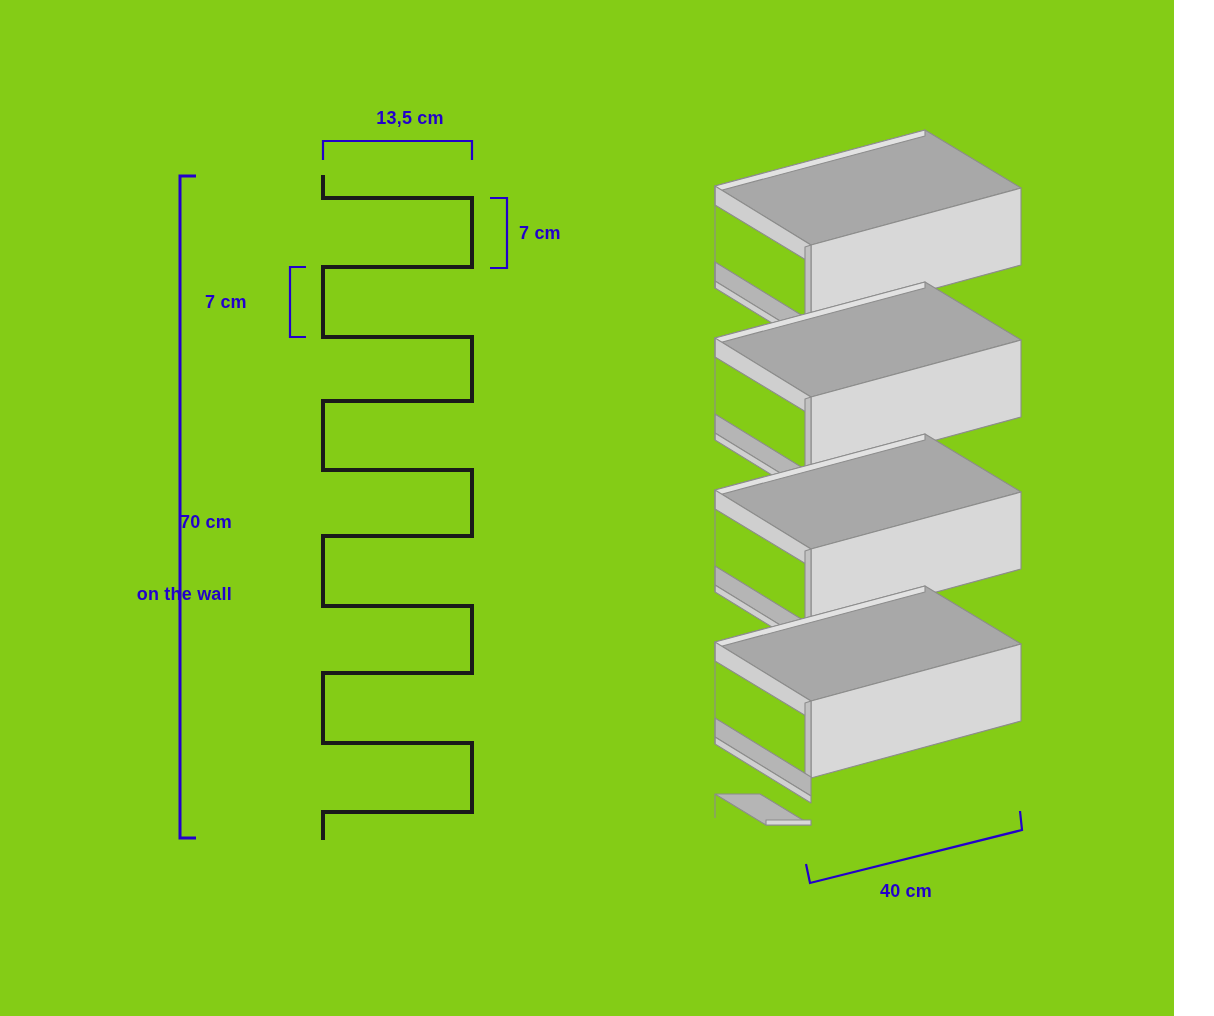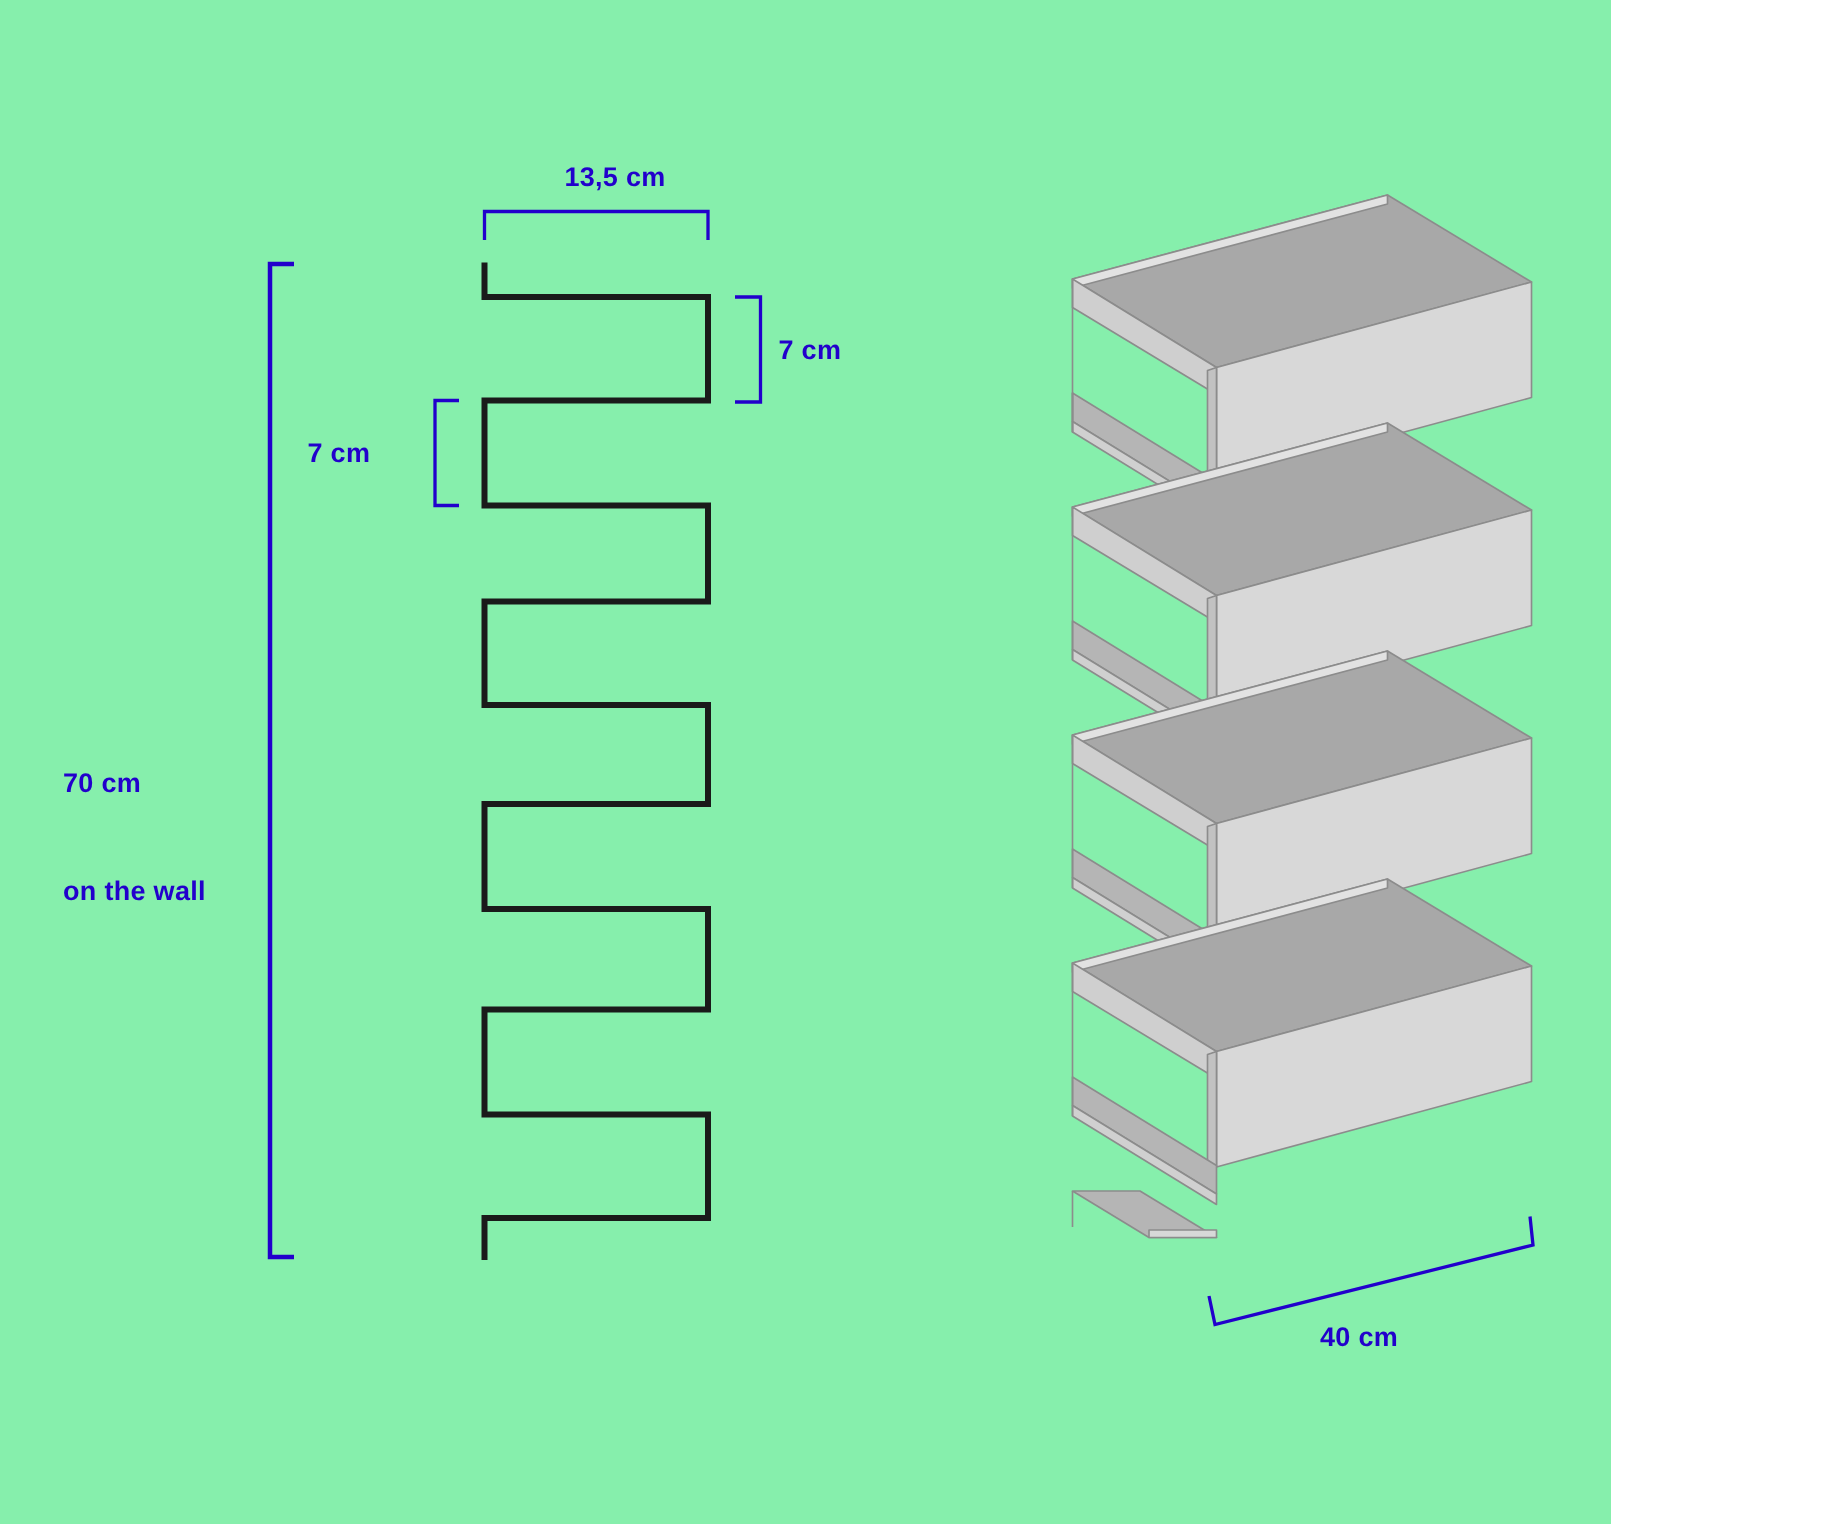--- a/index.html
+++ b/index.html
@@ -12,23 +12,23 @@
     width: 1214px;
     height: 1016px;
     position: relative;
     overflow: hidden;
     font-family: "Liberation Sans", sans-serif;
   }
   #stage {
     position: absolute;
     left: 0;
     top: 0;
-    width: 1074px;
+    width: 1174px;
     height: 1016px;
-    background: #86efac;
+    background: #84cc16;
   }
   #drawing {
     position: absolute;
     left: 0;
     top: 0;
     width: 1214px;
     height: 1016px;
     display: block;
   }
   .dim-label {
@@ -39,21 +39,21 @@
     font-size: 18px;
     letter-spacing: 0.2px;
     white-space: pre;
     line-height: 1.35;
     user-select: none;
   }
   .dim-label.centered { text-align: center; }
   #label-width   { left: 330px; top: 106px;  width: 160px; }
   #label-right7  { left: 519px; top: 221px;  width: 90px;  }
   #label-left7   { left: 205px; top: 290px;  width: 90px;  }
-  #label-height  { left: 42px;  top: 461px;  width: 190px; text-align: left; }
+  #label-height  { left: 42px;  top: 461px;  width: 190px; text-align: right; }
   #label-depth   { left: 880px; top: 879px;  width: 130px; }
 </style>
 </head>
 <body>
 
 <div id="stage">
 
   <svg id="drawing" viewBox="0 0 1214 1016" xmlns="http://www.w3.org/2000/svg">
 
     <g>

